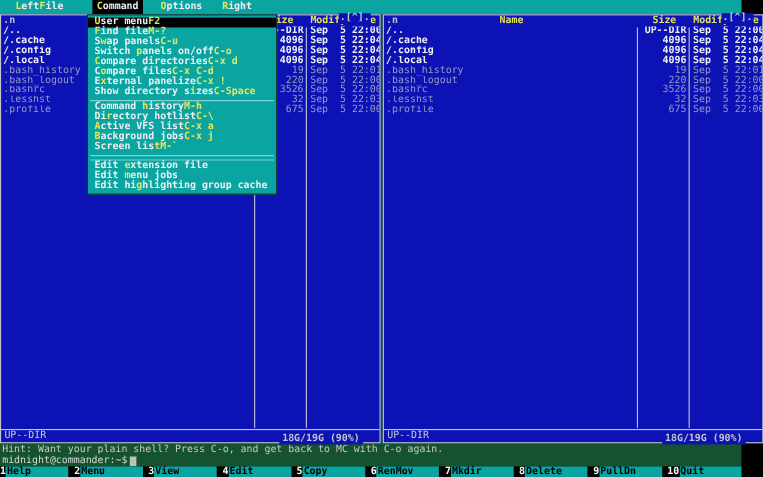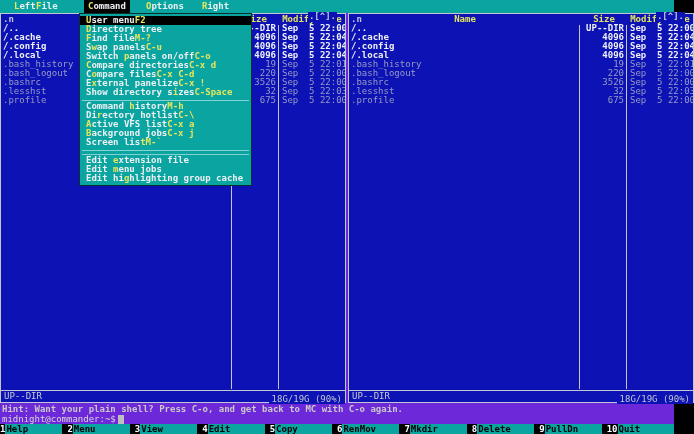--- a/index.html
+++ b/index.html
@@ -3,21 +3,21 @@
 <meta charset="utf-8">
 <style>
   :root{
     --panel-bg:#0d12b4; --menu-bg:#0aa5a0; --frame:#c2c6d2;
     --text-white:#eef0f4; --text-gray:#979bc4; --hotkey-yellow:#e6e65e;
     --header-yellow:#e3e35c; --bar-black:#000000;
   }
   *{box-sizing:border-box;margin:0;padding:0}
   html,body{width:694px;height:434px;overflow:hidden}
   body{background:#000;font-family:"DejaVu Sans Mono",monospace;font-size:9px;line-height:9px;font-weight:bold}
-  #screen{position:relative;width:674px;height:434px;background:#6d28d9}
+  #screen{position:relative;width:674px;height:434px;background:#14532d}
 
   
   #menubar{position:absolute;top:0;left:0;right:0;height:13px;background:var(--menu-bg)}
   .mb-item{position:absolute;top:0;height:13px;line-height:13px;color:var(--text-white);padding:0 4px;cursor:default}
   .mb-item.selected{background:var(--bar-black)}
   .hot{color:var(--hotkey-yellow)}
 
   
   .panel{position:absolute;top:13px;width:346px;height:390px;background:var(--panel-bg);
          border:1px solid var(--frame);display:flex;flex-direction:column}
@@ -33,33 +33,33 @@
   .f-row .f-size{text-align:right;padding-right:3px}
   .f-row .f-time{padding-left:3px;white-space:pre}
   .f-row.dir{color:var(--text-white)}
   .f-row.hidden{color:var(--text-gray);font-weight:normal}
   .vline{position:absolute;top:11px;bottom:13px;width:1px;background:var(--frame)}
   .v1{right:113px}.v2{right:66px}
   .p-sep{height:1px;background:var(--frame)}
   .p-mini{height:11px;line-height:11px;color:#c8cbd6;padding-left:3px;font-weight:normal}
   .p-corner{position:absolute;top:-2px;right:8px;height:10px;line-height:9px;background:var(--panel-bg);
             color:var(--frame);padding:0 1px;z-index:2}
-  .p-free{position:absolute;bottom:-2px;right:0;height:10px;line-height:10px;background:var(--panel-bg);
-          color:var(--frame);padding:0 3px;z-index:2;font-weight:normal}
+  .p-free{position:absolute;bottom:-2px;right:15px;height:10px;line-height:10px;background:var(--panel-bg);
+          color:var(--frame);padding:0 3px;z-index:2;font-weight:bold}
 
   
   #dropdown{position:absolute;left:79px;top:13px;width:173px;background:var(--menu-bg);
             border:1px solid #0b2e2c;padding:2px 0;z-index:5}
   .menu-row{display:flex;justify-content:flex-start;height:9px;line-height:9px;padding:0 6px;color:var(--text-white)}
   .menu-row.sel{background:var(--bar-black)}
   .menu-row .short{color:var(--hotkey-yellow);white-space:pre}
   .menu-sep{height:3px;margin:1px 2px;border-bottom:1px solid rgba(228,248,248,.55)}
 
   
-  #hint{position:absolute;left:2px;top:405px;height:9px;color:#c9c9c9;white-space:pre;font-weight:bold}
+  #hint{position:absolute;left:2px;top:405px;height:9px;color:#c9c9c9;white-space:pre;font-weight:normal}
   #cmdline{position:absolute;left:2px;top:415px;height:9px;color:#d8d8d8;font-weight:normal}
   #cursor{display:inline-block;width:6px;height:9px;background:#bfbfbf;vertical-align:bottom;margin-left:2px}
   #keybar{position:absolute;left:0;right:0;top:424px;height:10px;display:flex;background:#000}
   .kb-item{flex:1 0 0;display:flex;cursor:default}
   .kb-num{color:#fff;line-height:10px;text-align:right}
   .kb-label{flex:1;background:var(--menu-bg);color:#000;line-height:10px;padding-left:1px;margin-right:5px}
   .kb-item:last-child .kb-label{margin-right:0}
 </style>
 </head>
 <body>
@@ -195,24 +195,20 @@
     <div class="p-sep"></div>
     <div class="p-mini">UP--DIR</div>
   </div>
 
   <div id="dropdown">
       <div class="menu-row sel">
         <span><span class="hot">U</span><span>ser menu</span></span>
         <span class="short">F2</span>
       </div>
       <div class="menu-row">
-        <span><span class="hot">D</span><span>irectory tree</span></span>
-        <span class="short"></span>
-      </div>
-      <div class="menu-row">
         <span><span class="hot">F</span><span>ind file</span></span>
         <span class="short">M-?</span>
       </div>
       <div class="menu-row">
         <span><span>S</span><span class="hot">w</span><span>ap panels</span></span>
         <span class="short">C-u</span>
       </div>
       <div class="menu-row">
         <span><span>Switch </span><span class="hot">p</span><span>anels on/off</span></span>
         <span class="short">C-o</span>

